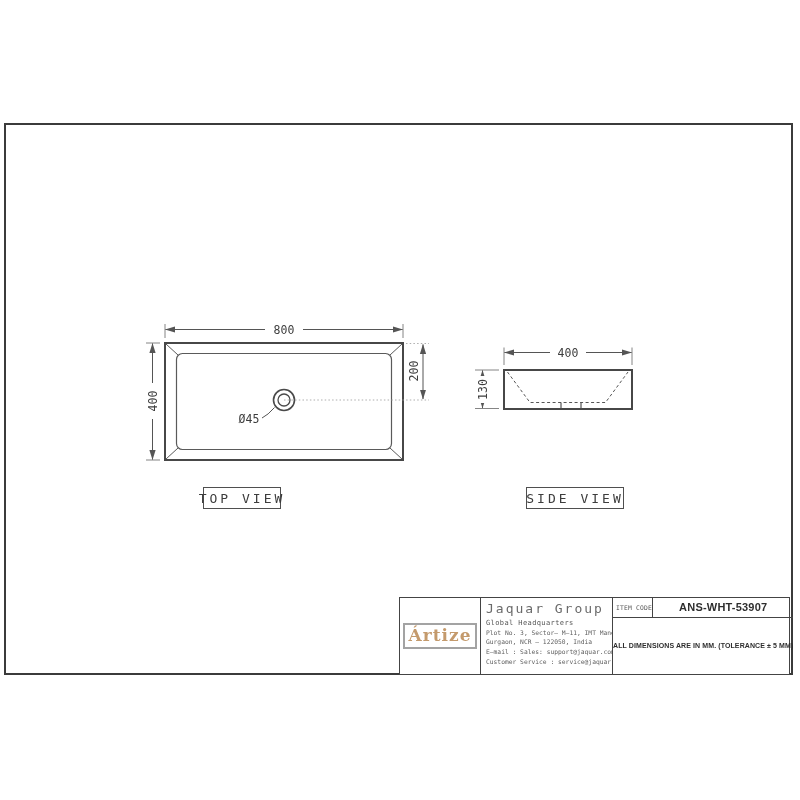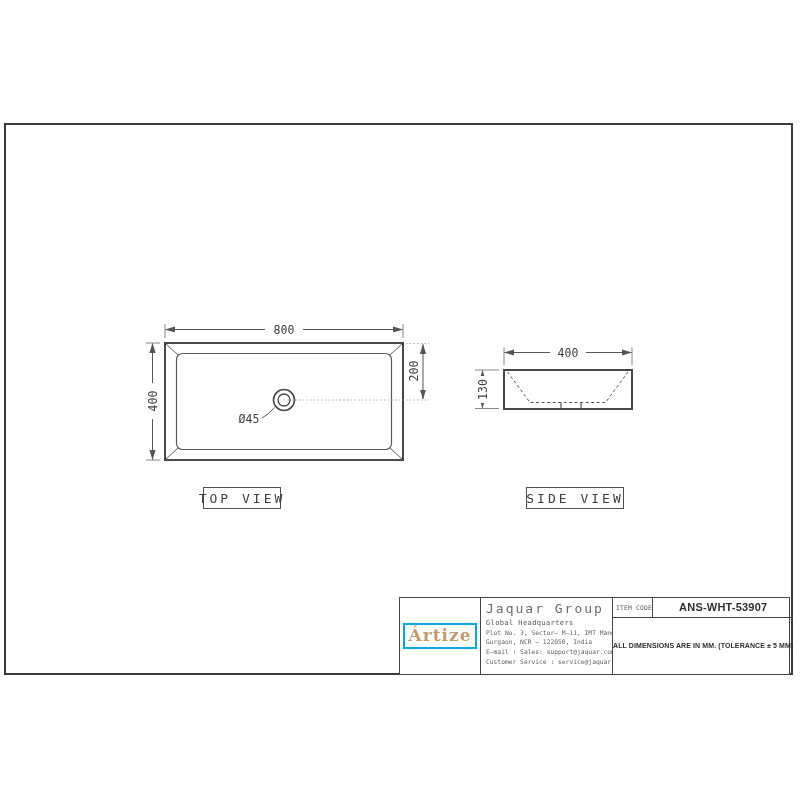--- a/index.html
+++ b/index.html
@@ -26,21 +26,21 @@
   .tblock{
     position:absolute;left:399px;top:597px;width:391px;height:78px;
     border:1px solid #444;box-sizing:border-box;background:#fff;
     display:flex;flex-direction:row;
   }
   .tb-logo-cell{
     width:81px;flex:none;border-right:1px solid #444;box-sizing:border-box;
     display:flex;align-items:center;justify-content:center;
   }
   .artize-box{
-    border:2px solid #0ea5e9;padding:1px 4px 2px 4px;color:#c49a6c;
+    border:2px solid #a3a3a3;padding:1px 4px 2px 4px;color:#c49a6c;
     font-family:"DejaVu Serif", serif;font-size:17px;letter-spacing:1px;
     line-height:1.1;font-weight:bold;
   }
   .tb-company{
     width:132px;flex:none;border-right:1px solid #444;box-sizing:border-box;
     padding:3px 0 0 5px;overflow:hidden;color:#5a5a5a;
     font-family:"DejaVu Sans Mono", monospace;
   }
   .company-name{font-size:13px;letter-spacing:2px;color:#6a6a6a;margin-bottom:3px;white-space:nowrap;}
   .hq-line{font-size:7px;letter-spacing:0.4px;color:#555;margin-bottom:2px;white-space:nowrap;}

